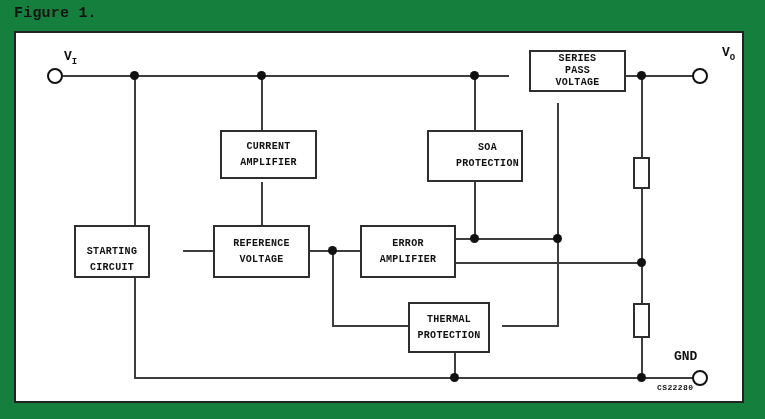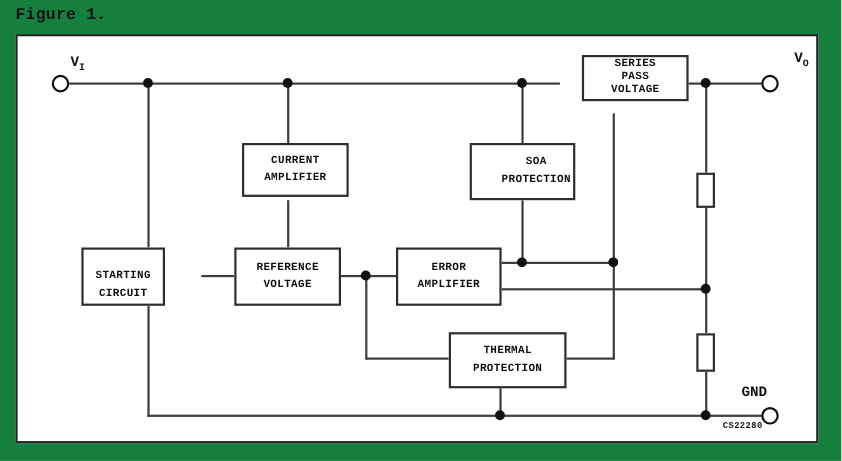--- a/index.html
+++ b/index.html
@@ -112,21 +112,21 @@
     <span>CIRCUIT</span>
   </div>
   <div class="blk" style="left:213px;top:225px;width:97px;height:53px;">
     <span>REFERENCE</span>
     <span>VOLTAGE</span>
   </div>
   <div class="blk" style="left:360px;top:225px;width:96px;height:53px;">
     <span>ERROR</span>
     <span>AMPLIFIER</span>
   </div>
-  <div class="blk" style="left:408px;top:302px;width:107px;height:51px;">
+  <div class="blk" style="left:408px;top:302px;width:82px;height:51px;">
     <span>THERMAL</span>
     <span>PROTECTION</span>
   </div>
 
   <div class="term" style="left:47px;top:68px;"></div>
   <div class="tlabel" style="left:64px;top:49px;">
     <span>V</span><sub>I</sub>
   </div>
 
   <div class="term" style="left:692px;top:68px;"></div>

